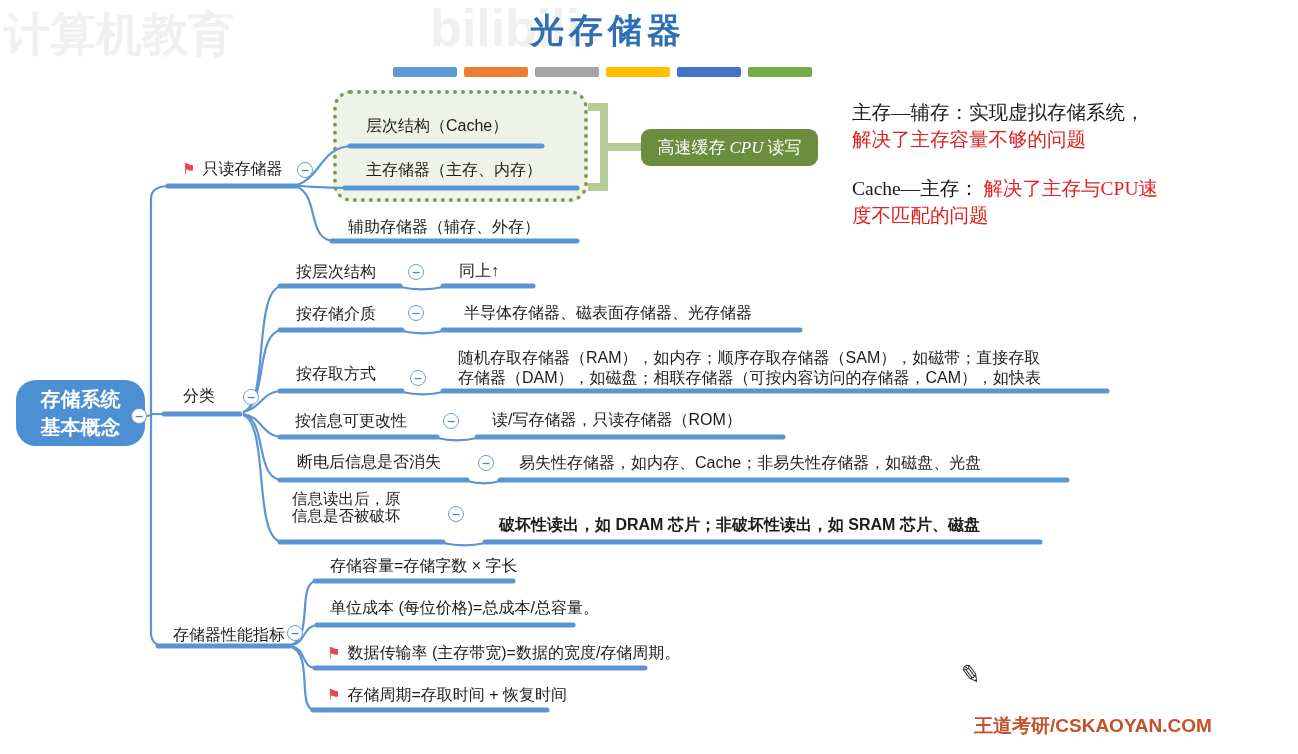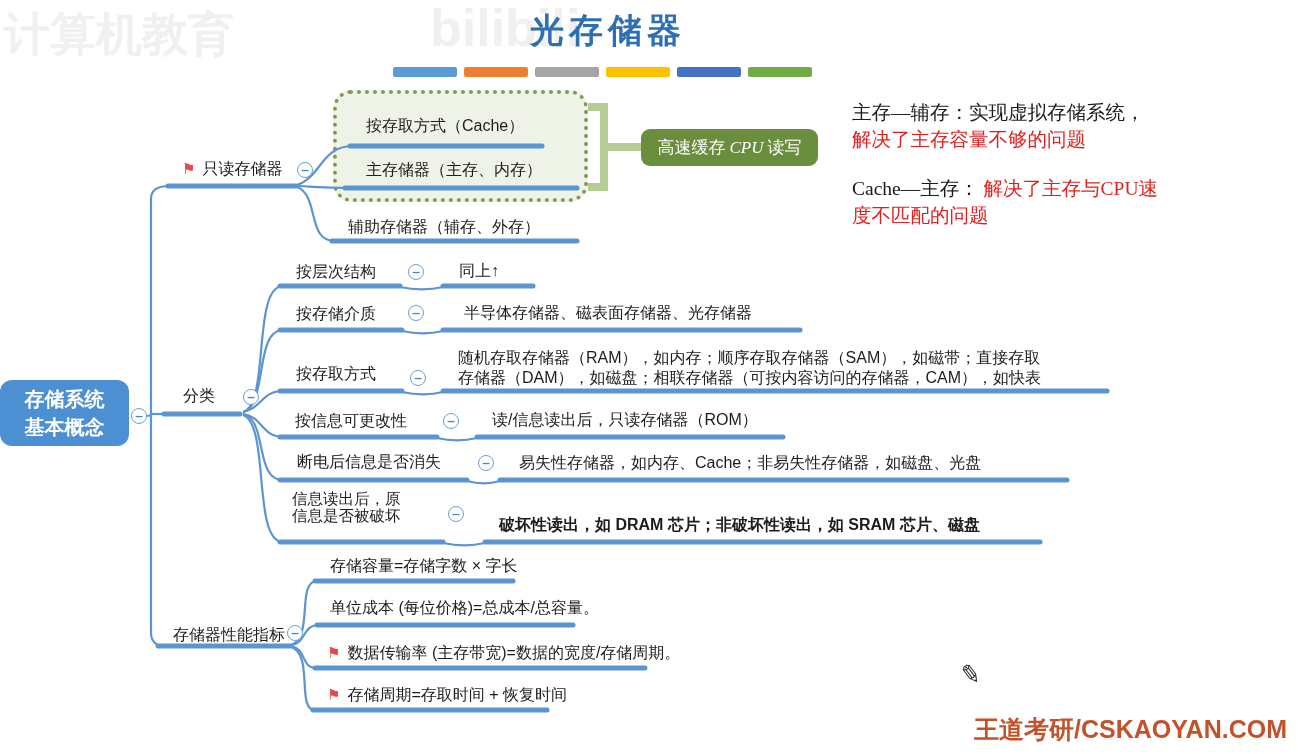--- a/index.html
+++ b/index.html
@@ -11,41 +11,41 @@
   .title{position:absolute;left:448px;top:8px;width:320px;text-align:center;
          font-size:34px;font-weight:bold;letter-spacing:5px;color:#2d6fb5;z-index:3;}
   .bars{position:absolute;left:393px;top:67px;display:flex;gap:7px;z-index:3;}
   .bar{width:64px;height:10px;border-radius:2px;}
   
   .lbl{position:absolute;font-size:16px;font-weight:500;color:#1c1c1c;white-space:nowrap;z-index:3;line-height:19px;}
   .lbl.small{font-size:15.5px;line-height:17px;}
   .row-flex{display:flex;align-items:center;}
   .flag{color:#e8474b;font-size:15px;margin-right:7px;line-height:1;}
   
-  .root{position:absolute;left:0;top:380px;width:129px;height:66px;background:#4d8fd3;
-        border-radius:12px;color:#fff;font-size:20px;font-weight:bold;text-align:center;
+  .root{position:absolute;left:16px;top:380px;width:129px;height:66px;background:#4d8fd3;
+        border-radius:20px;color:#fff;font-size:20px;font-weight:bold;text-align:center;
         line-height:28px;padding-top:5px;box-sizing:border-box;z-index:3;}
   
   .cbtn{position:absolute;width:16px;height:16px;box-sizing:border-box;background:#fff;
         border:1.6px solid #6a9fd8;border-radius:50%;color:#4a85c8;display:flex;
         align-items:center;justify-content:center;font:600 11px "DejaVu Sans",sans-serif;
         z-index:4;line-height:1;}
   
   .gbox{position:absolute;left:333px;top:90px;width:255px;height:112px;background:#eff3e7;
         border:4px dotted #7d9c4e;border-radius:18px;box-sizing:border-box;z-index:1;}
   .callout{position:absolute;left:641px;top:129px;width:177px;height:37px;background:#6b8e3e;
         border-radius:9px;color:#fff;display:flex;align-items:center;justify-content:center;
         font-size:17px;font-weight:500;z-index:3;}
   .callout .em{font-style:italic;margin:0 4px;font-family:"Liberation Serif",serif;}
   
   .ann{position:absolute;font-family:"Liberation Serif",serif;font-size:19.5px;
        line-height:26.5px;color:#1a1a1a;z-index:3;}
   .ann .red{color:#e01f1f;}
   
-  .brand{position:absolute;left:974px;top:713px;font-size:25px;font-weight:bold;
+  .brand{position:absolute;left:974px;top:713px;font-size:19px;font-weight:bold;
          color:#c3512a;z-index:3;white-space:nowrap;}
   .pencil{position:absolute;left:960px;top:660px;font-size:25px;color:#2b2b2b;
           transform:rotate(8deg);z-index:3;}
   svg.connectors{position:absolute;left:0;top:0;z-index:2;pointer-events:none;}
 </style>
 </head>
 <body>
 
 <div id="stage">
 
@@ -135,41 +135,41 @@
   <div class="cbtn" style="left:408px;top:305px;">−</div>
   <div class="cbtn" style="left:410px;top:370px;">−</div>
   <div class="cbtn" style="left:443px;top:413px;">−</div>
   <div class="cbtn" style="left:478px;top:455px;">−</div>
   <div class="cbtn" style="left:448px;top:506px;">−</div>
 
   <div class="lbl row-flex" style="left:182px;top:159px;">
     <span class="flag">⚑</span>
     <span>只读存储器</span>
   </div>
-  <div class="lbl" style="left:366px;top:116px;">按存取方式（Cache）</div>
+  <div class="lbl" style="left:366px;top:116px;">层次结构（Cache）</div>
   <div class="lbl" style="left:366px;top:160px;">主存储器（主存、内存）</div>
   <div class="lbl" style="left:348px;top:217px;">辅助存储器（辅存、外存）</div>
   <div class="callout">
     <span>高速缓存</span>
     <span class="em">CPU</span>
     <span>读写</span>
   </div>
 
   <div class="lbl" style="left:183px;top:386px;">分类</div>
   <div class="lbl" style="left:296px;top:262px;">按层次结构</div>
   <div class="lbl" style="left:459px;top:261px;">同上↑</div>
   <div class="lbl" style="left:296px;top:304px;">按存储介质</div>
   <div class="lbl" style="left:464px;top:303px;font-family:Liberation Serif, serif;">半导体存储器、磁表面存储器、光存储器</div>
   <div class="lbl" style="left:296px;top:364px;">按存取方式</div>
   <div class="lbl" style="left:458px;top:348px;line-height:20px;">
     <div>随机存取存储器（RAM），如内存；顺序存取存储器（SAM），如磁带；直接存取</div>
     <div>存储器（DAM），如磁盘；相联存储器（可按内容访问的存储器，CAM），如快表</div>
   </div>
   <div class="lbl" style="left:295px;top:411px;">按信息可更改性</div>
-  <div class="lbl" style="left:492px;top:410px;">读/信息读出后，只读存储器（ROM）</div>
+  <div class="lbl" style="left:492px;top:410px;">读/写存储器，只读存储器（ROM）</div>
   <div class="lbl" style="left:297px;top:452px;">断电后信息是否消失</div>
   <div class="lbl" style="left:519px;top:453px;">易失性存储器，如内存、Cache；非易失性存储器，如磁盘、光盘</div>
   <div class="lbl small" style="left:292px;top:490px;">
     <div>信息读出后，原</div>
     <div>信息是否被破坏</div>
   </div>
   <div class="lbl" style="left:499px;top:515px;font-weight:bold;">破坏性读出，如 DRAM 芯片；非破坏性读出，如 SRAM 芯片、磁盘</div>
 
   <div class="lbl" style="left:173px;top:625px;">存储器性能指标</div>
   <div class="lbl" style="left:330px;top:556px;">存储容量=存储字数 × 字长</div>

